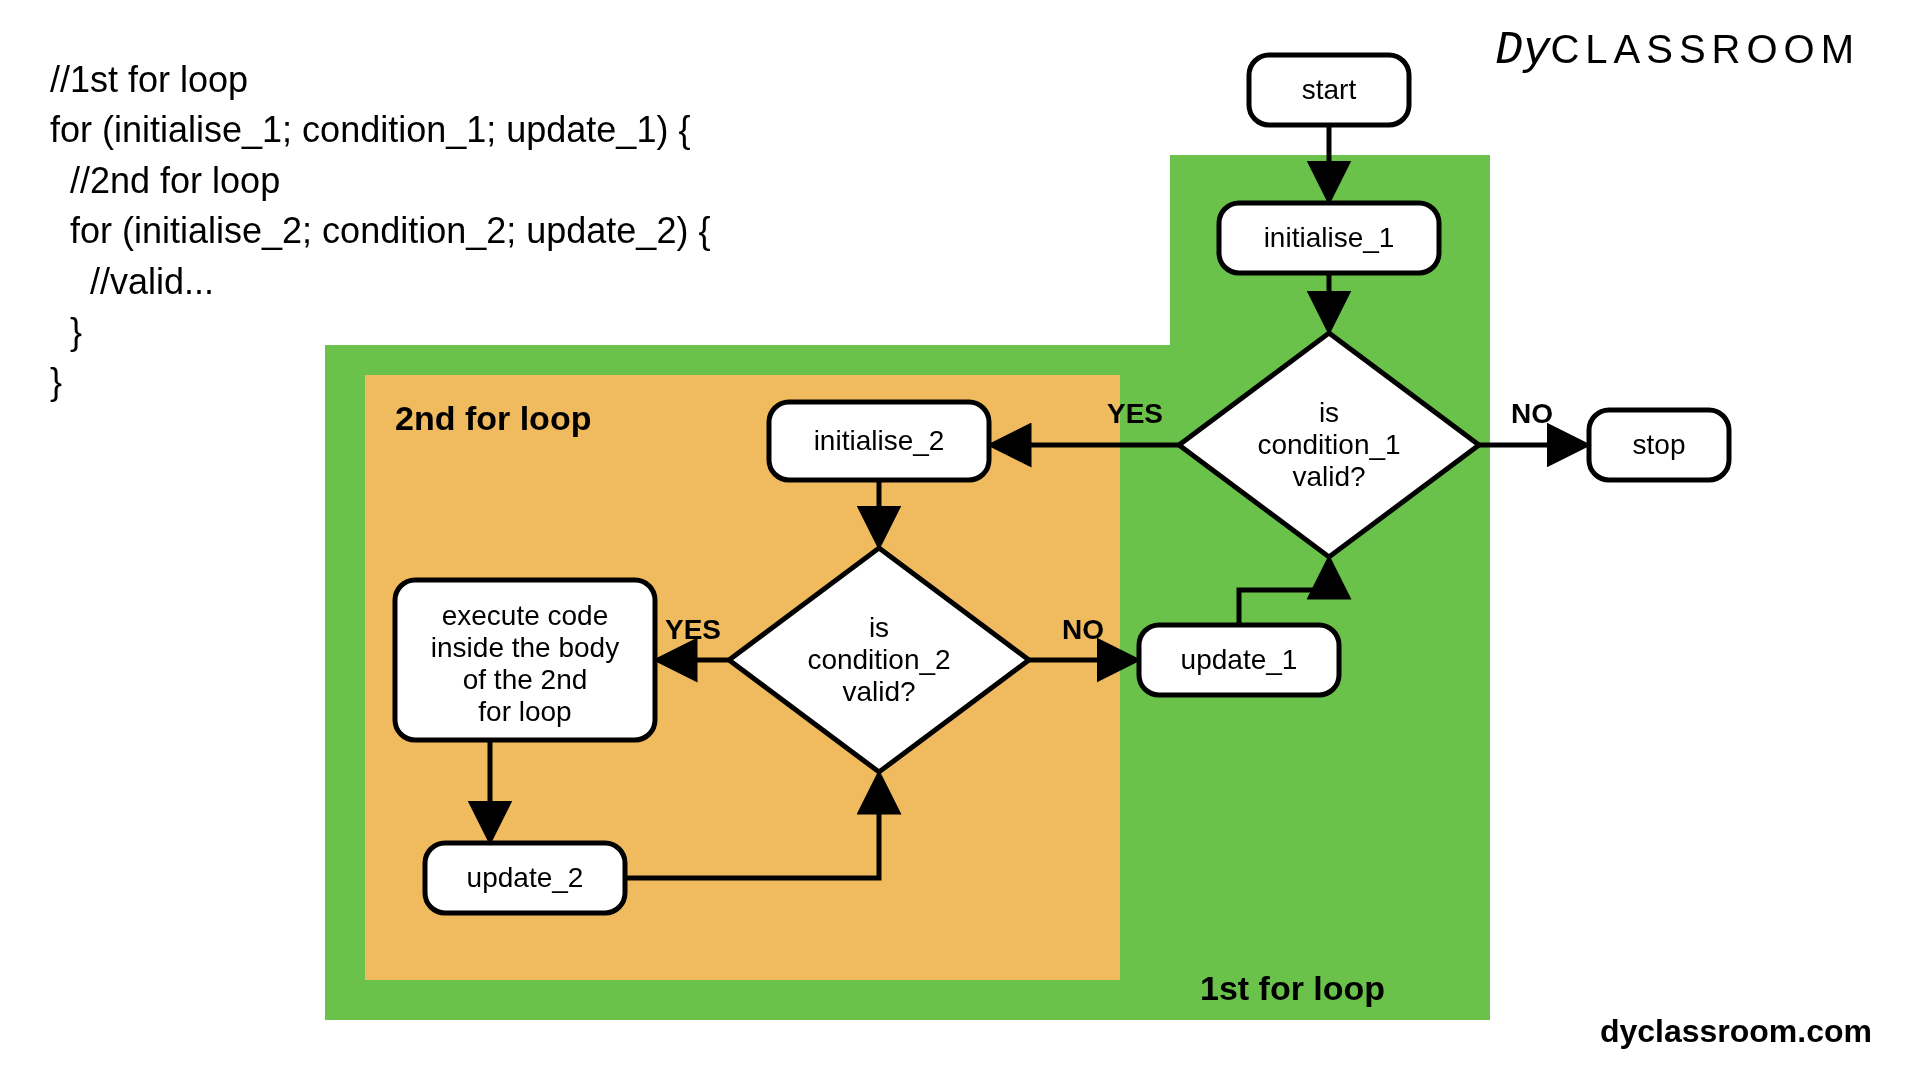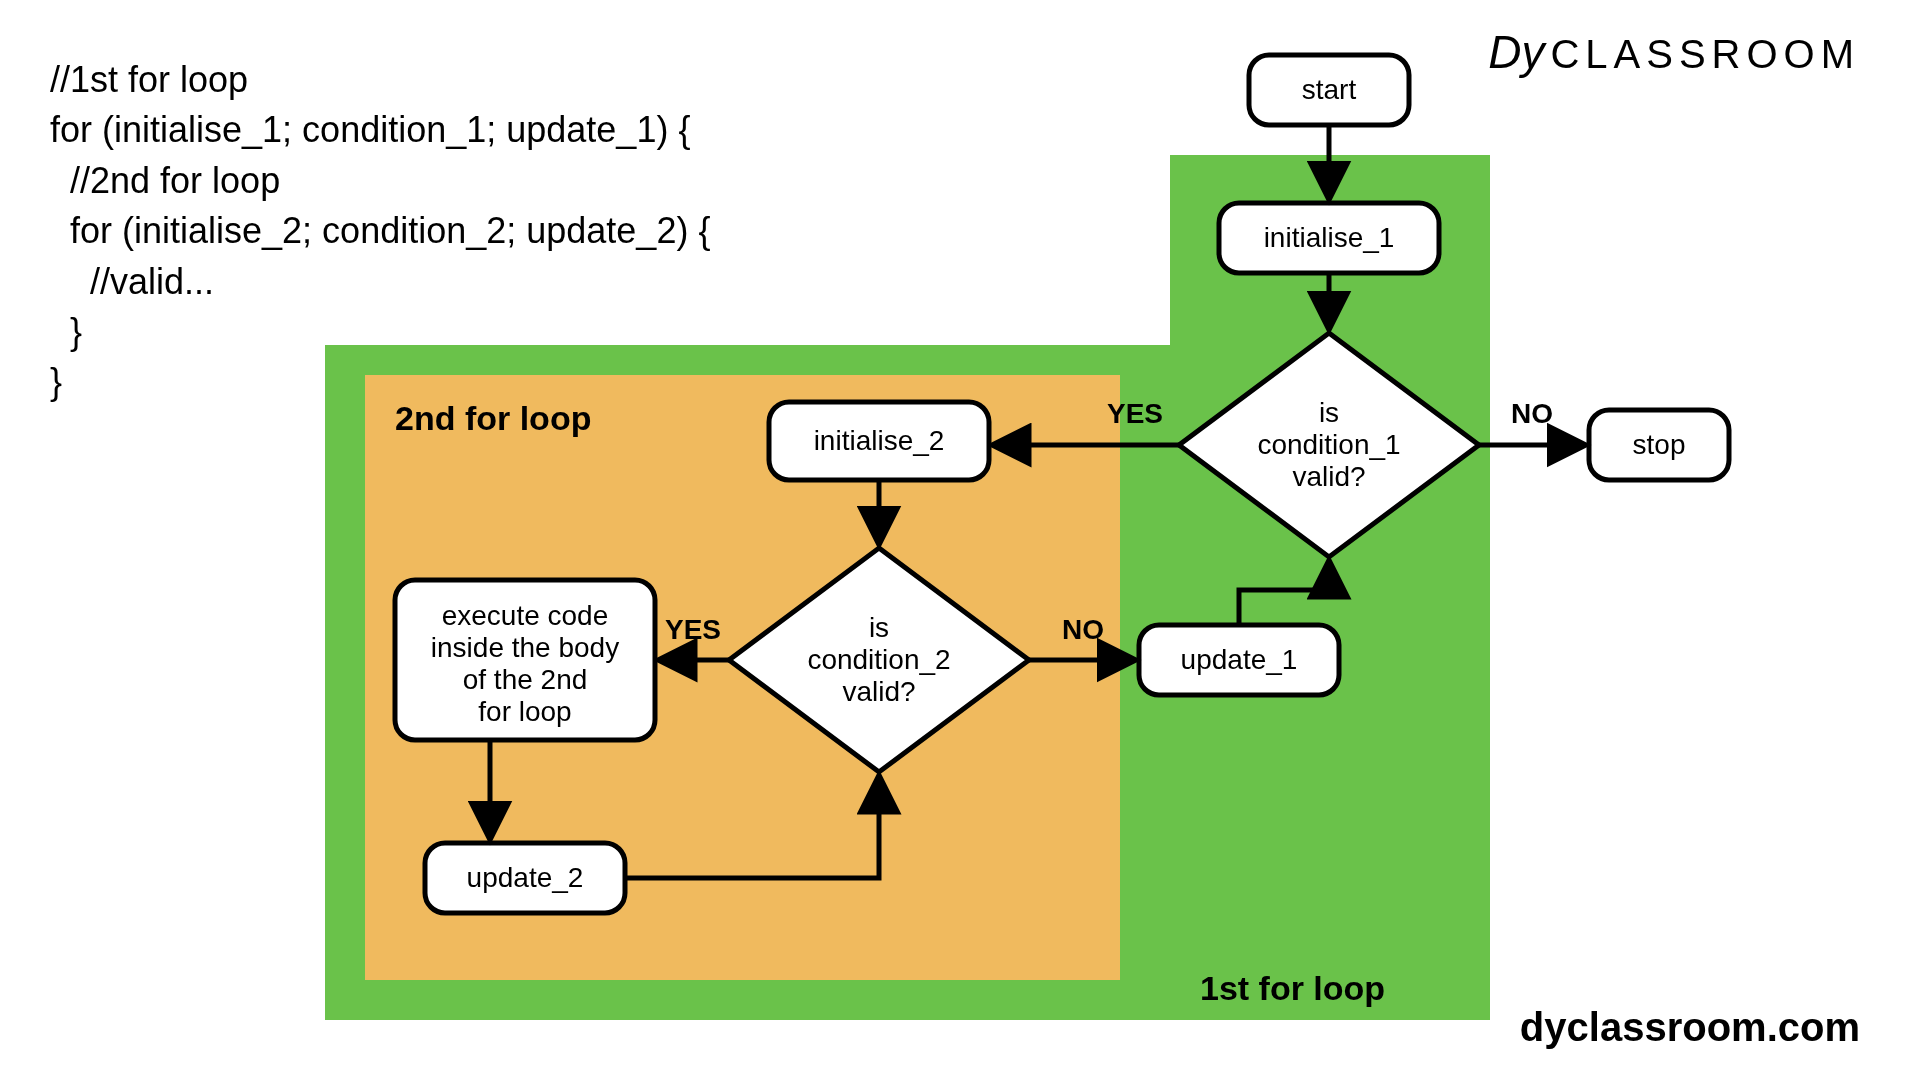--- a/index.html
+++ b/index.html
@@ -1,19 +1,19 @@
 <!DOCTYPE html>
 <html><head>
 <meta charset="utf-8">
 <style>
   html,body{margin:0;padding:0;width:1920px;height:1080px;background:#fff;font-family:Helvetica,Arial,sans-serif;overflow:hidden}
   .code{position:absolute;left:50px;top:55px;font-size:36px;line-height:1.4;white-space:pre}
   .brand{position:absolute;right:60px;top:25px;font-size:40px;letter-spacing:6px;font-family:"Trebuchet MS",Arial,sans-serif}
-  .brand .dy{font-style:italic;font-family:Liberation Sans, sans-serif;font-size:46px;letter-spacing:0;margin-right:6px}
-  .footer{position:absolute;right:60px;bottom:30px;font-size:40px;font-weight:bold}
+  .brand .dy{font-style:italic;font-family:Liberation Mono, monospace;font-size:46px;letter-spacing:0;}
+  .footer{position:absolute;right:48px;bottom:30px;font-size:32px;font-weight:bold}
   svg{position:absolute;left:0;top:0}
   .box{fill:#fff;stroke:#000;stroke-width:5;rx:20;ry:20}
   .diamond{fill:#fff;stroke:#000;stroke-width:5}
   .lbl{font-size:28px;text-anchor:middle;dominant-baseline:middle}
   .lblB{font-size:28px;font-weight:bold;text-anchor:middle;dominant-baseline:middle}
   .title{font-size:34px;font-weight:bold}
   .ln{stroke:#000;stroke-width:5;fill:none}
 </style>
 </head>
 <body>

